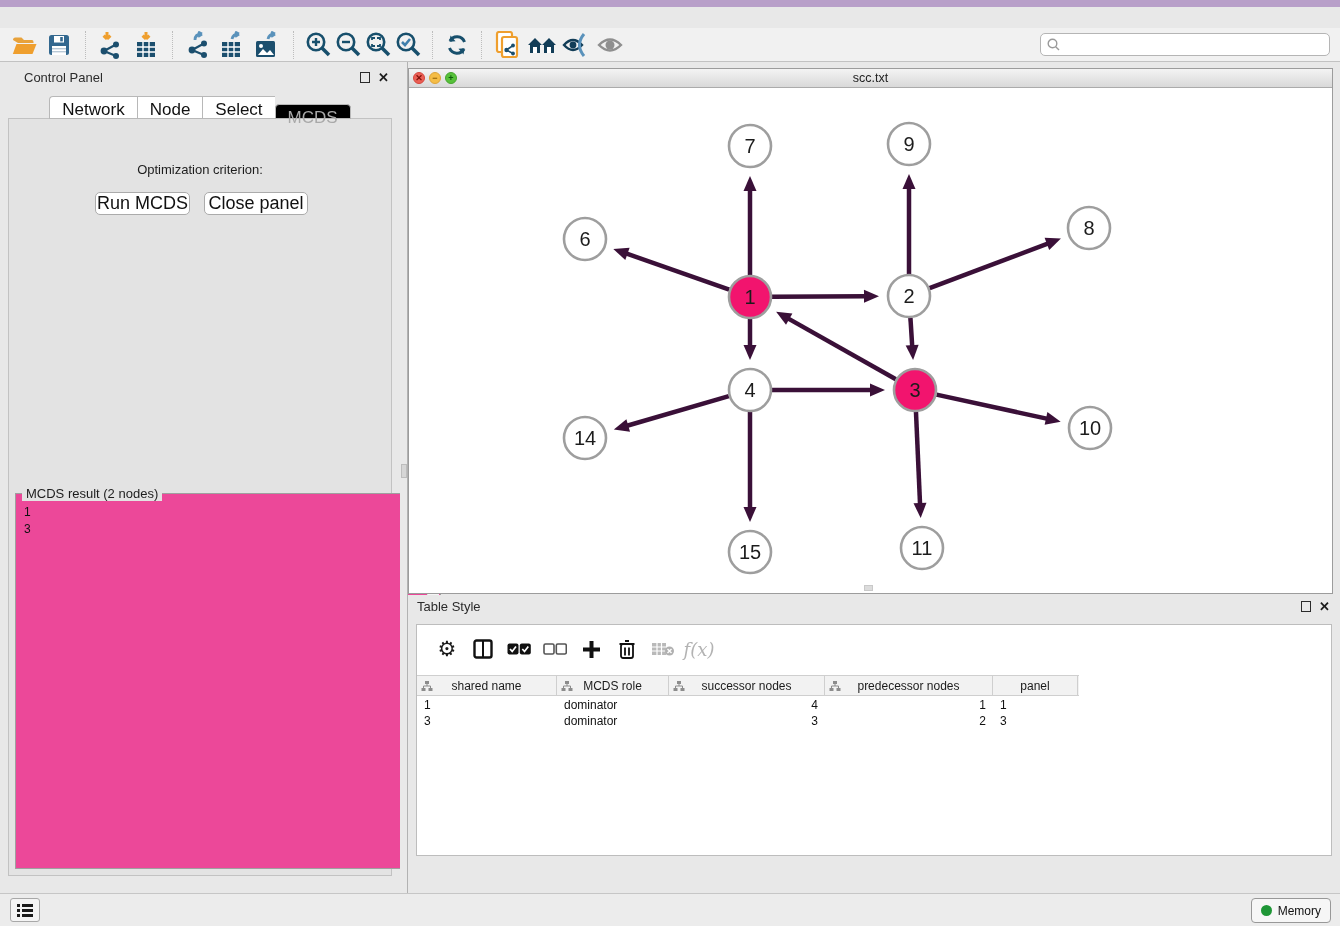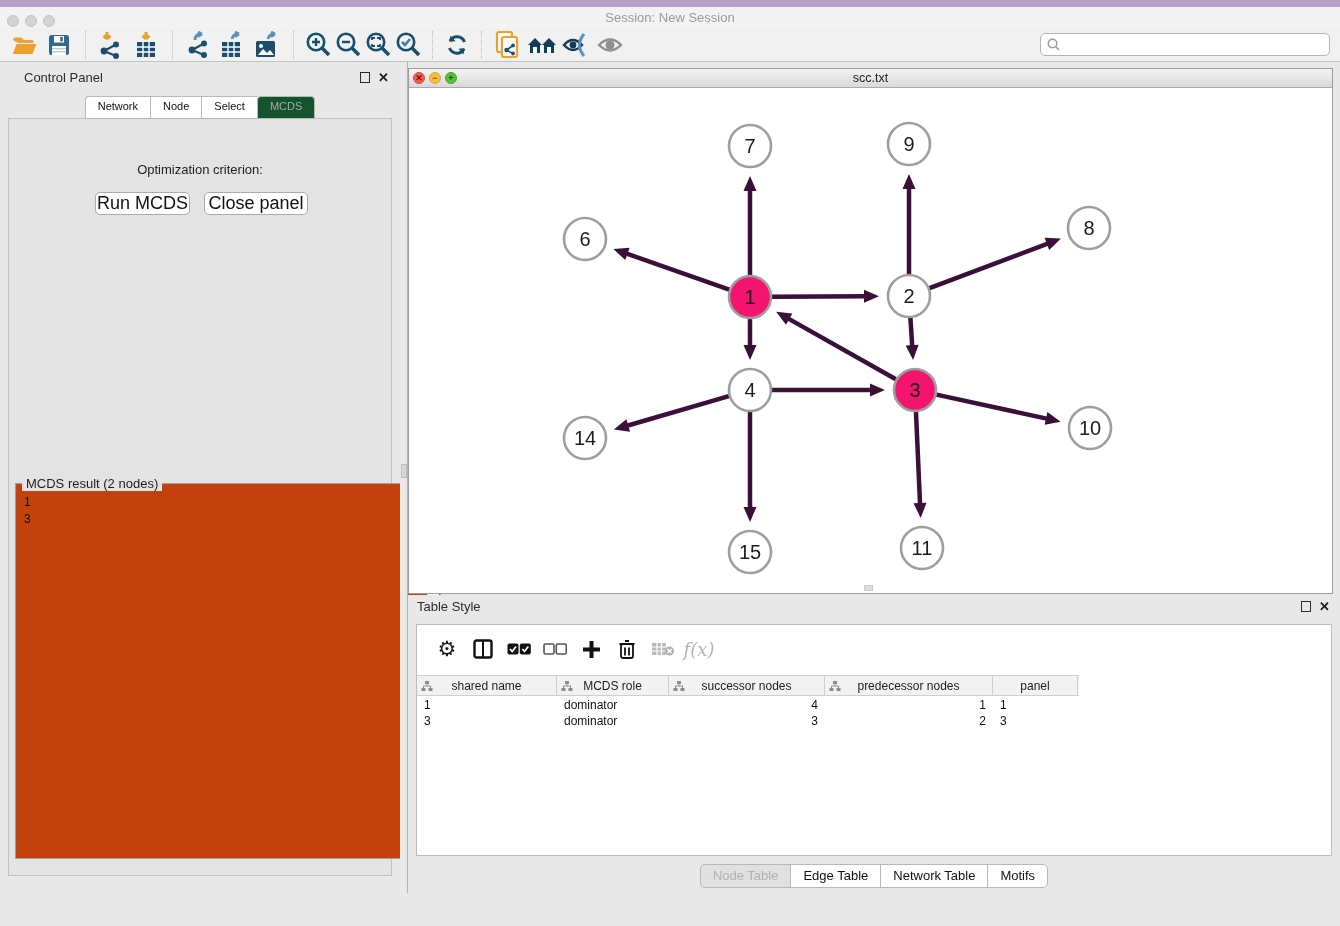--- a/index.html
+++ b/index.html
@@ -21,34 +21,34 @@
   .sep { width:1px; height:28px; border-left:1px dotted #bdbdbd; margin:0 9px; }
   .searchbox { position:absolute; right:10px; top:33px; width:290px; height:23px; background:#fff;
     border:1px solid #b5b5b5; border-radius:5px; display:flex; align-items:center; padding-left:5px; }
   .searchbox input { border:none; outline:none; flex:1; font-size:12px; height:18px; background:transparent; font-family:"Liberation Sans",sans-serif;}
   
   .cp-titlerow { position:absolute; left:0; top:64px; width:400px; height:28px; }
   .panel-title { position:absolute; left:24px; top:6px; font-size:13px; color:#2b2b2b; }
   .winbtn-float { position:absolute; width:10px; height:11px; border:1.6px solid #2b2b2b; background:transparent; }
   .winbtn-close { position:absolute; font-size:13px; font-weight:bold; color:#1b1b1b; line-height:12px; }
   .cp-tabs { position:absolute; left:0; top:96px; width:400px; height:23px; display:flex; justify-content:center; z-index:3; }
-  .tab { font-size:11px; padding:3px 12px 4px 12px; background:#fff; border:1px solid #b8b8b8; border-right:none; color:#111; }
+  .tab { font-size:17px; padding:3px 12px 4px 12px; background:#fff; border:1px solid #b8b8b8; border-right:none; color:#111; }
   .tab:first-child { border-radius:4px 0 0 0; }
   .tab.last { border-right:1px solid #b8b8b8; border-radius:0 4px 0 0; }
-  .tab.active { background:#14532d; color:#a9a9a9; border-radius:4px 4px 0 0; }
+  .tab.active { background:#000000; color:#a9a9a9; border-radius:4px 4px 0 0;margin-top:8px; }
   .cp-content { position:absolute; left:8px; top:118px; width:384px; height:758px;
     background:#e3e3e3; border:1px solid #c2c2c2; }
   .opt-label { position:absolute; left:0; top:17px; width:100%; text-align:center; font-size:13px; color:#1d1d1d;margin-top:26px; }
   .combo { position:absolute; left:36px; top:40px; width:310px; height:23px; background:#fff;
     border:1px solid #ababab; border-radius:5px; font-size:13px; display:flex; align-items:center; padding-left:9px; }
   .combo .stepper { position:absolute; right:7px; top:3px; display:flex; flex-direction:column; line-height:7px; font-size:9px; color:#444; }
   .btn { position:absolute; height:23px; background:#fff; border:1px solid #ababab; border-radius:5px;
     font-size:18px; display:flex; align-items:center; justify-content:center; color:#111; }
-  .groupbox { position:absolute; left:6px; top:364px; width:426px; height:376px;
-    border:1px solid #9f9f9f; background:#c2410c; }
+  .groupbox { position:absolute; left:6px; top:374px; width:426px; height:376px;
+    border:1px solid #9f9f9f; background:#ec4899; }
   .legend { position:absolute; top:-8px; left:6px; background:#e3e3e3; padding:0 4px; font-size:13px; color:#1d1d1d; }
   .result-lines { position:absolute; left:8px; top:10px; font-size:12px; line-height:17px; color:#111; }
   .gb-scroll { position:absolute; right:1px; top:1px; bottom:1px; width:12px; background:#f5f5f5; border-left:1px solid #e0e0e0; }
   
   .divider { position:absolute; left:400px; top:62px; width:8px; height:831px; background:#e9e9e9; border-right:1px solid #b2b2b2; }
   .grip-v { position:absolute; left:1px; top:402px; width:6px; height:14px; background:#d6d6d6; border:1px solid #bdbdbd; }
   
   .net-window { position:absolute; left:408px; top:68px; width:925px; height:526px;
     border:1px solid #9c9c9c; background:#fff; }
   .net-titlebar { position:absolute; left:0; top:0; width:100%; height:19px;
@@ -87,26 +87,20 @@
   .memory-btn { position:absolute; right:9px; top:4px; height:25px; padding:0 9px; background:#f6f6f6;
     border:1px solid #989898; border-radius:4px; display:flex; align-items:center; gap:6px; font-size:12px; color:#111; }
   .memdot { width:11px; height:11px; border-radius:50%; }
 </style>
 </head>
 <body>
 
 <div id="window">
   <div class="accent-strip"></div>
 
-  <div class="titlebar">
-    <span class="tl-gray" style="left:7px"></span>
-    <span class="tl-gray" style="left:25px"></span>
-    <span class="tl-gray" style="left:43px"></span>
-    <span>Session: New Session</span>
-  </div>
 
   <div class="toolbar">
     <span class="tbtn">
       <svg width="26" height="22" viewBox="0 0 26 22">
           <path d="M1 6 Q1 3.4 3.4 3.4 H9.5 L12 6 H20 Q21.5 6 21.5 8 V9 H6 Z" fill="#e8a23b"></path>
           <path d="M4.5 10 H24.5 L20.5 20 H0.8 Z" fill="#ef9f2e"></path>
         </svg>
     </span>
     <span class="tbtn">
       <svg width="22" height="22" viewBox="0 0 22 22">
@@ -434,21 +428,31 @@
           <div class="trow">
             <div class="td" style="width: 140px; text-align: left;">3</div>
             <div class="td" style="width: 112px; text-align: left;">dominator</div>
             <div class="td" style="width: 156px; text-align: right;">3</div>
             <div class="td" style="width: 168px; text-align: right;">2</div>
             <div class="td" style="width: 85px; text-align: left;">3</div>
           </div>
         </div>
     </div>
 
-    <div class="tp-tabs">
-      <span class="tp-tab active">Node Table</span>
-      <span class="tp-tab">Edge Table</span>
-      <span class="tp-tab">Network Table</span>
-      <span class="tp-tab last">Motifs</span>
-    </div>
-  </div>
-
+  </div>
+
+  <div class="statusbar">
+    <span class="list-btn">
+      <svg width="16" height="14" viewBox="0 0 16 14">
+          <rect x="0" y="1" width="3" height="3" fill="#1b1b1b"></rect>
+          <rect x="0" y="6" width="3" height="3" fill="#1b1b1b"></rect>
+          <rect x="0" y="11" width="3" height="3" fill="#1b1b1b"></rect>
+          <rect x="5" y="1" width="11" height="3" fill="#1b1b1b"></rect>
+          <rect x="5" y="6" width="11" height="3" fill="#1b1b1b"></rect>
+          <rect x="5" y="11" width="11" height="3" fill="#1b1b1b"></rect>
+        </svg>
+    </span>
+    <span class="memory-btn">
+      <span class="memdot" style="background: rgb(30, 150, 54);"></span>
+      <span>Memory</span>
+    </span>
+  </div>
 </div>
 
 </body></html>

